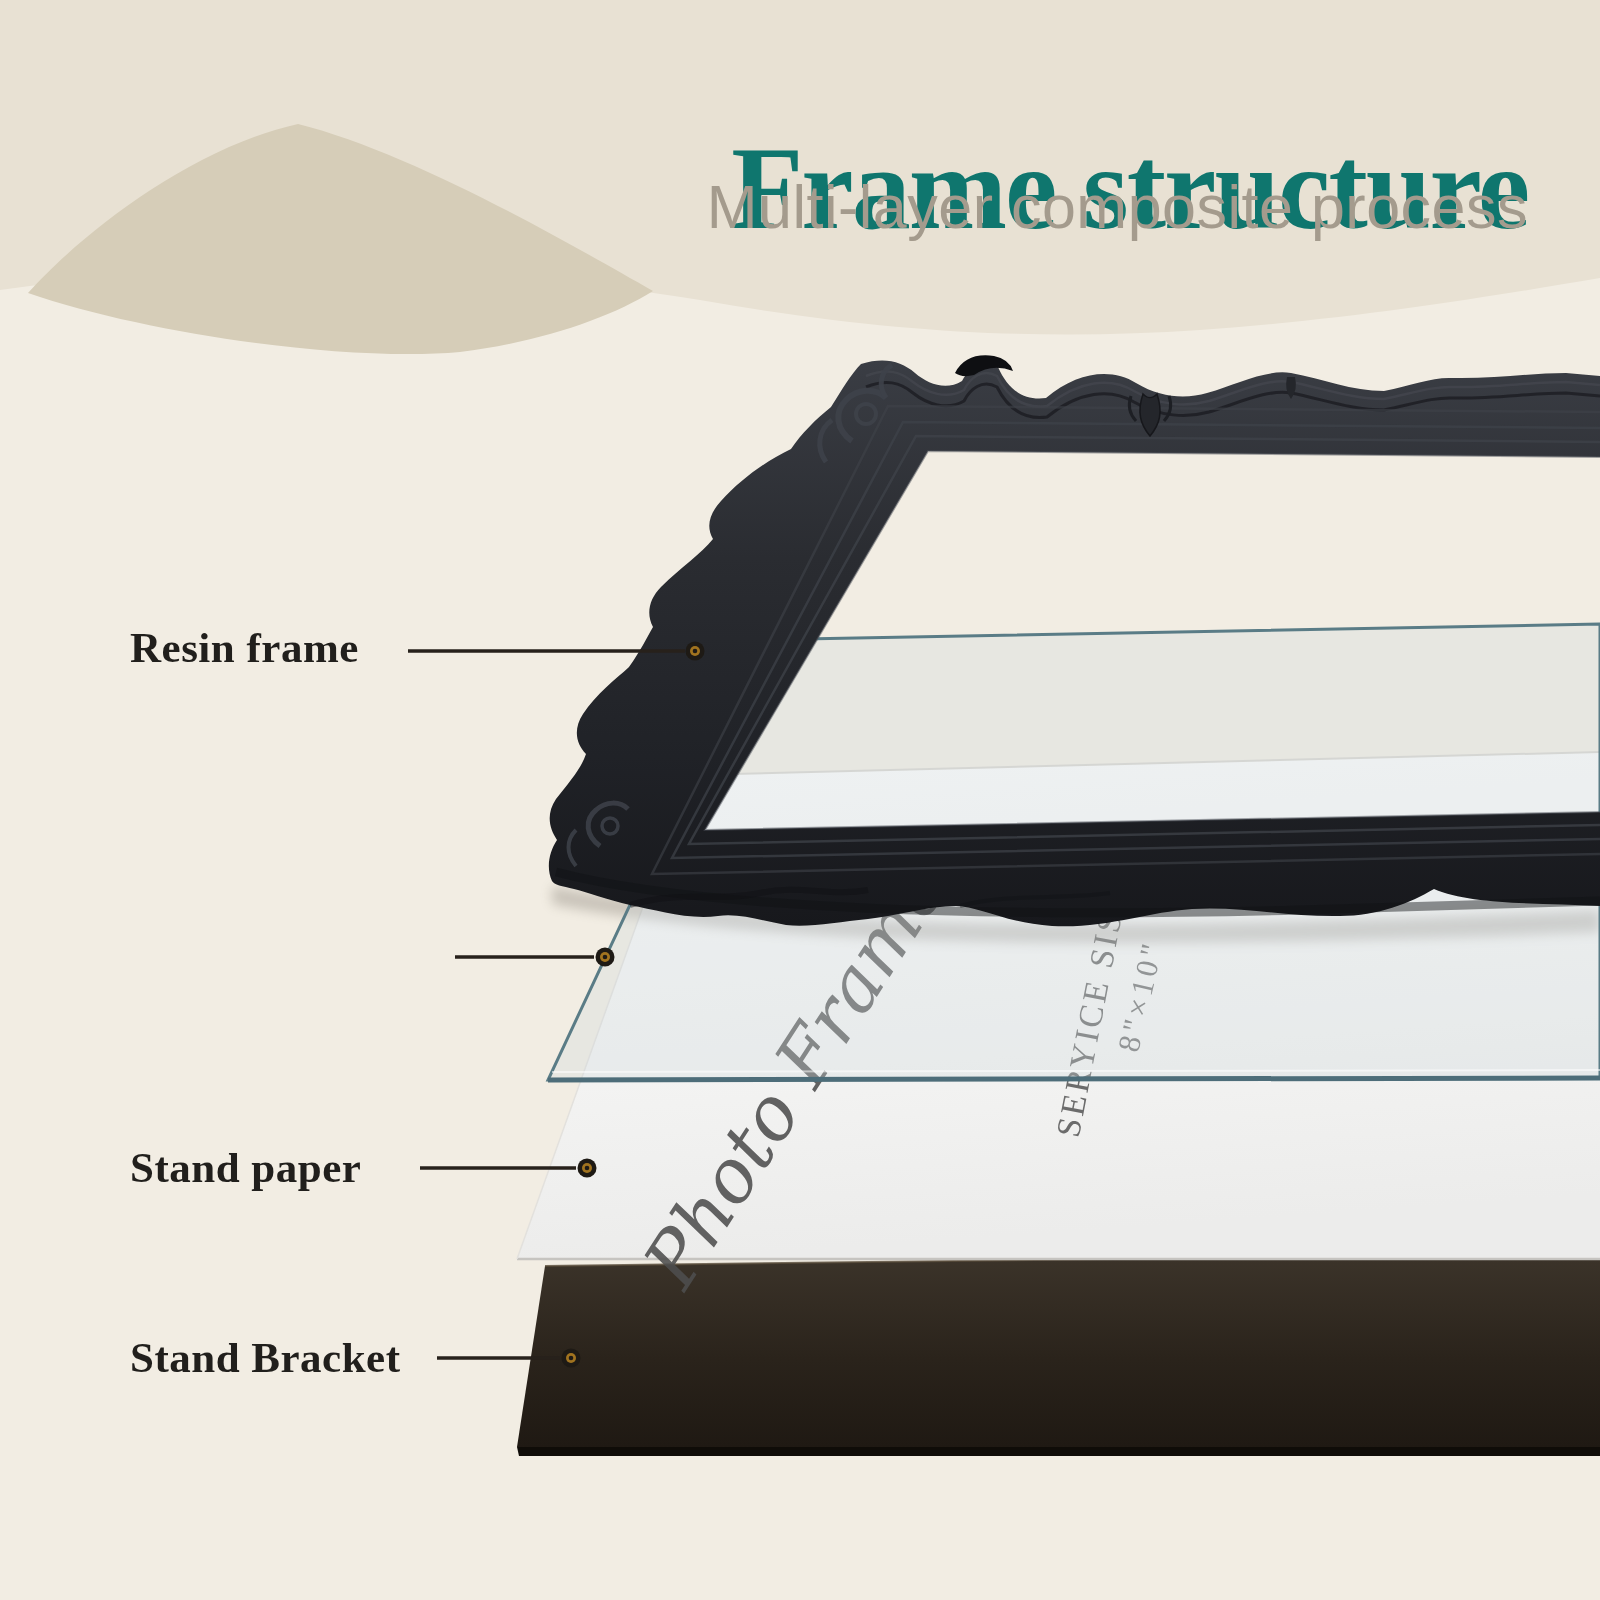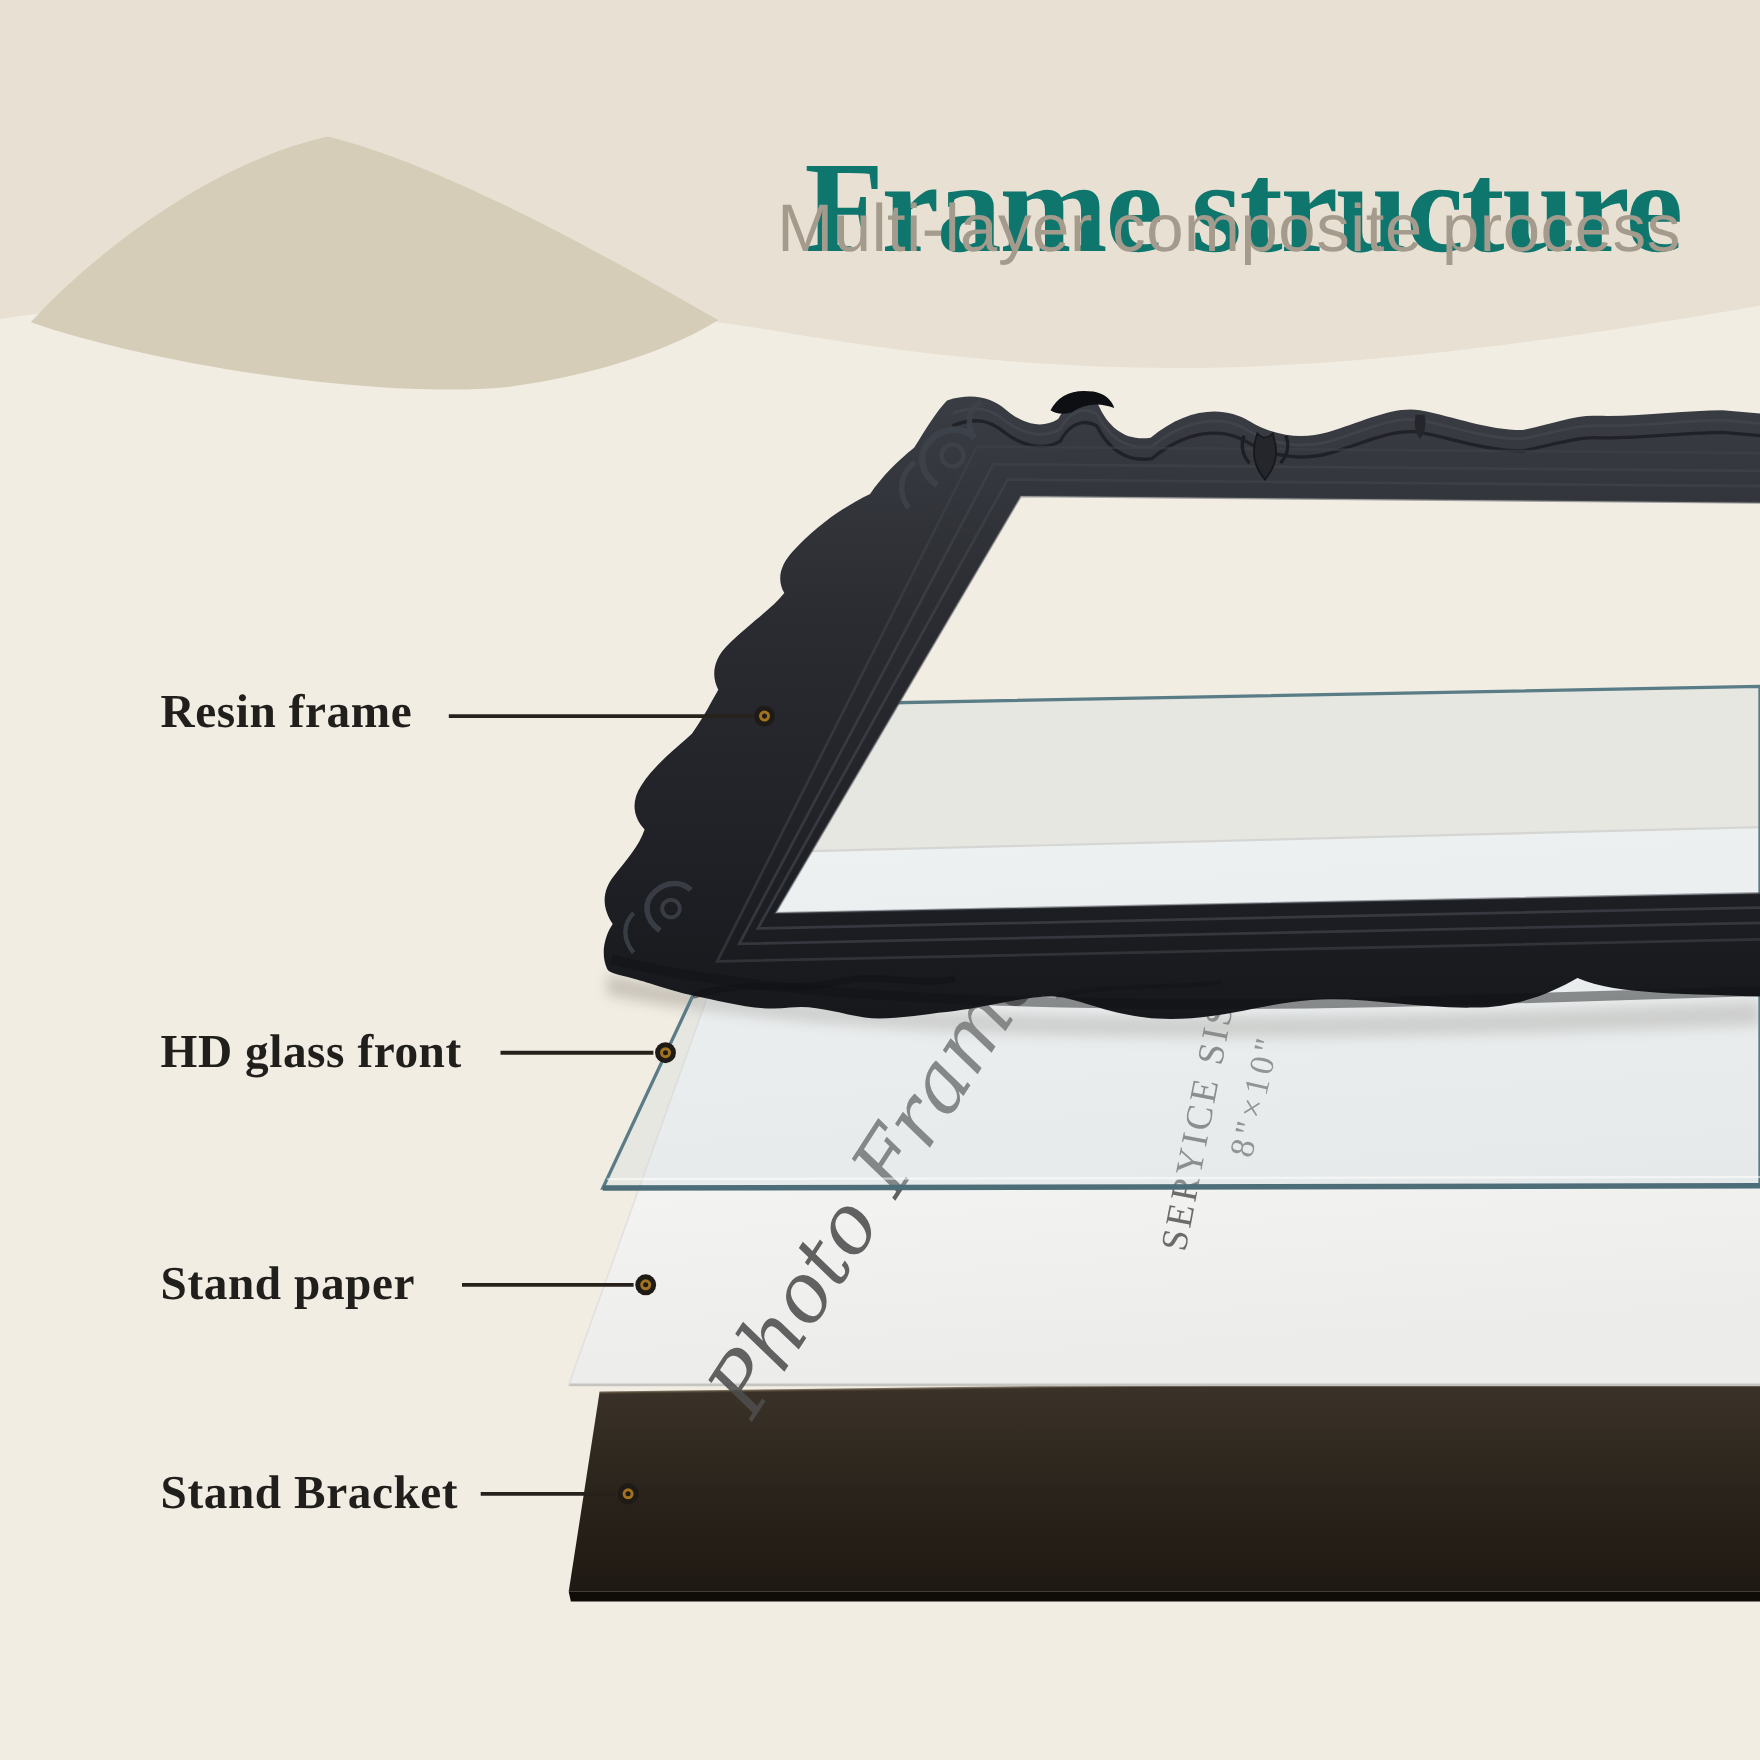--- a/index.html
+++ b/index.html
@@ -5,21 +5,21 @@
   html,body{margin:0;padding:0;background:#f2ede3;}
   .stage{position:relative;width:1600px;height:1600px;overflow:hidden;background:#f2ede3;
          font-family:"Liberation Sans",sans-serif;}
   .stage svg{position:absolute;left:0;top:0;width:1600px;height:1600px;display:block;}
   .title{position:absolute;right:72px;top:48px;white-space:nowrap;
          font-family:"Liberation Serif",serif;font-weight:700;font-size:118px;line-height:1.05;
          letter-spacing:-2px;color:#0f766e;}
   .subtitle{position:absolute;right:72px;top:172px;white-space:nowrap;
          font-family:"Liberation Sans",sans-serif;font-weight:400;font-size:61px;
          color:#a49b8d;letter-spacing:0.5px;}
-  .layer-label{position:absolute;left:146px;white-space:nowrap;
+  .layer-label{position:absolute;left:130px;white-space:nowrap;
          font-family:"Liberation Serif",serif;font-weight:700;font-size:43px;line-height:56px;
          color:#211f1c;letter-spacing:0.5px;}
   .lab-resin{top:620px;} .lab-glass{top:929px;} .lab-paper{top:1140px;} .lab-bracket{top:1330px;}
   .print{position:absolute;white-space:nowrap;}
   .print-script{left:795px;top:1075px;transform:translate(-50%,-50%) rotate(-57deg);
          font-family:"DejaVu Serif",serif;font-style:italic;font-size:74px;color:#4e4e4e;opacity:.88;}
   .print-serif{left:1092px;top:1012px;transform:translate(-50%,-50%) rotate(-79deg);
          font-family:"Liberation Serif",serif;font-size:34px;letter-spacing:3px;color:#6b6b6b;}
   .print-size{left:1141px;top:996px;transform:translate(-50%,-50%) rotate(-77deg);
          font-family:"Liberation Serif",serif;font-size:31px;letter-spacing:4px;color:#757575;}
@@ -148,17 +148,16 @@
     <use href="#marker-dot" transform="translate(695,651)"></use>
     <use href="#marker-dot" transform="translate(605,957)"></use>
     <use href="#marker-dot" transform="translate(587,1168)"></use>
     <use href="#marker-dot" transform="translate(571,1358)"></use>
   </svg>
 
   <h1 class="title">Frame structure</h1>
   <div class="subtitle">Multi-layer composite process</div>
 
   <div class="layer-label lab-resin">Resin frame</div>
-  <div class="layer-label lab-glass">HD glass front</div>
   <div class="layer-label lab-paper">Stand paper</div>
   <div class="layer-label lab-bracket">Stand Bracket</div>
 
 </div>
 
 </body></html>

